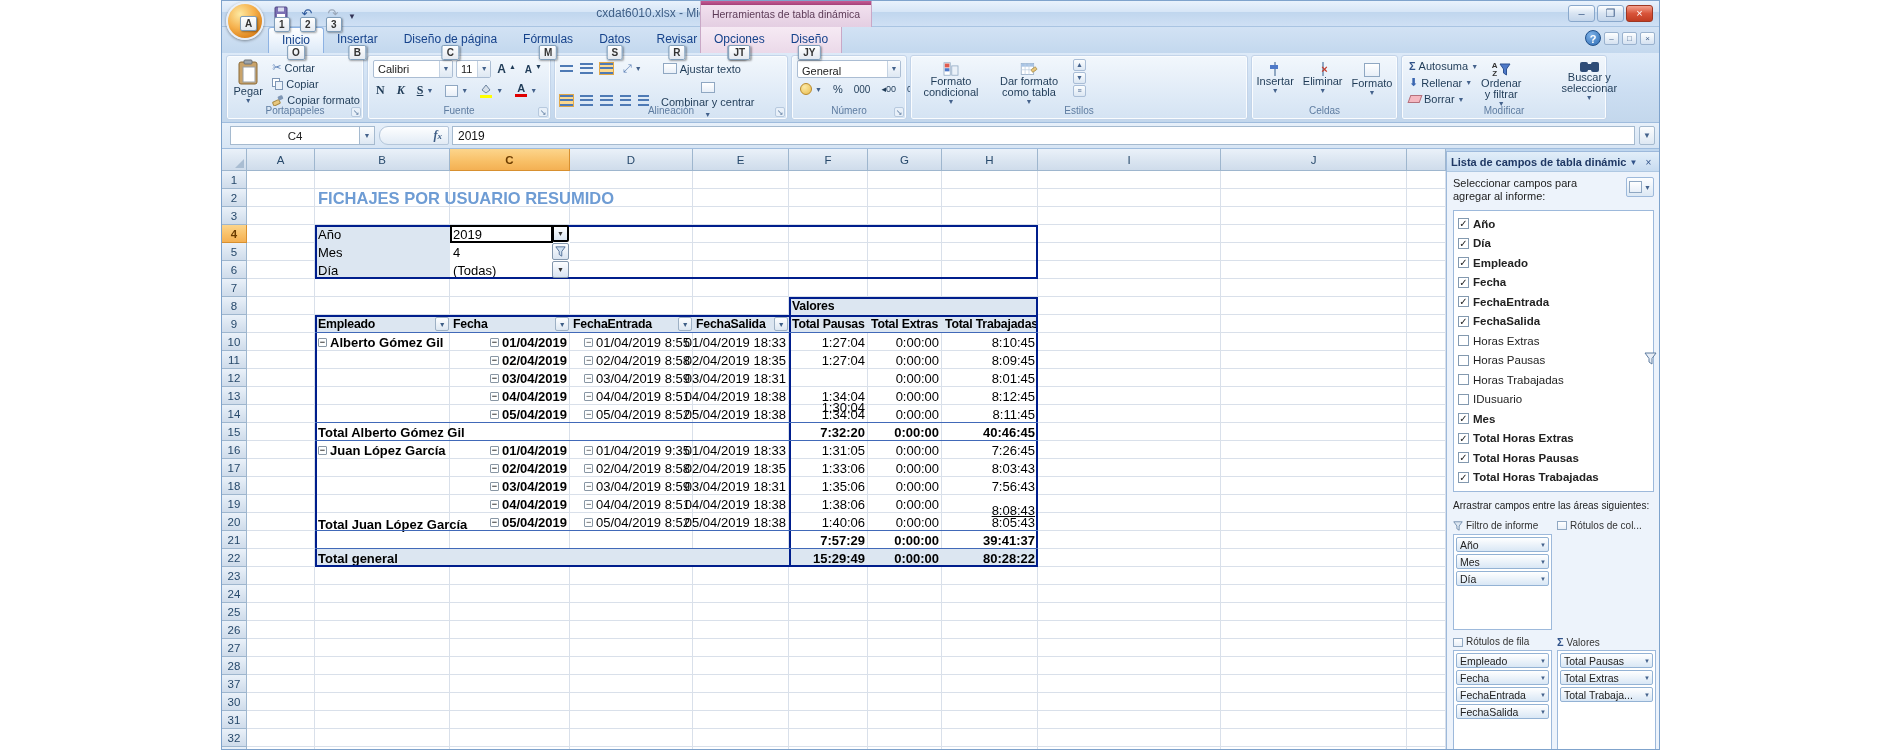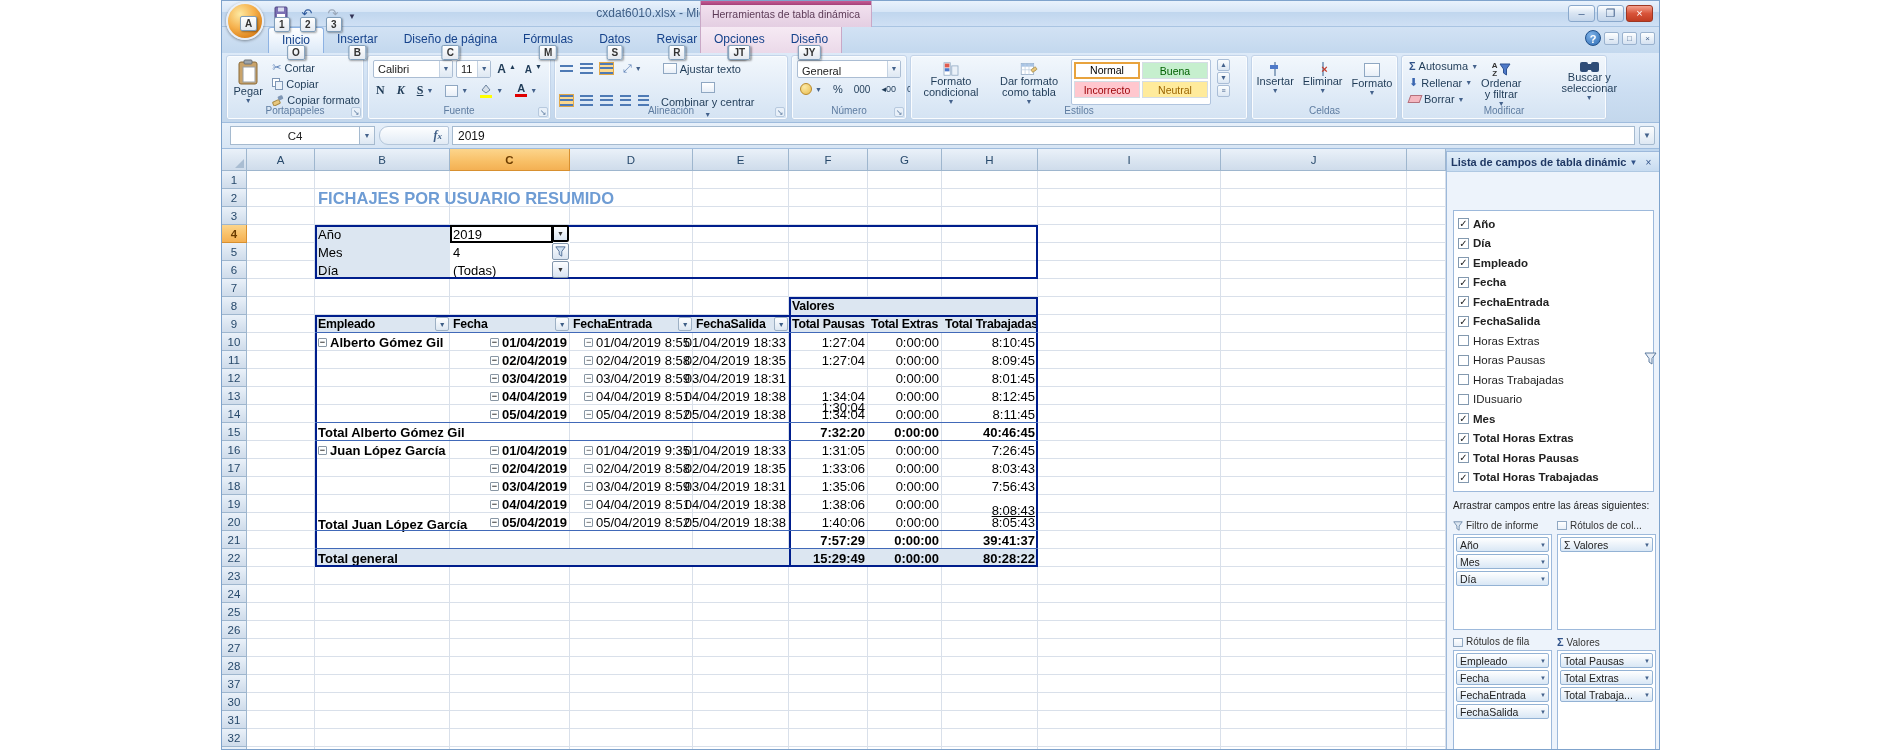--- a/index.html
+++ b/index.html
@@ -393,26 +393,20 @@
             <rect x="1" y="2" width="16" height="14" fill="#fff" stroke="#8FA7C2"></rect>
             <rect x="1" y="2" width="16" height="4" fill="#A8C4E5"></rect>
             <line x1="1" y1="10" x2="17" y2="10" stroke="#C2D2E2"></line>
             <line x1="6" y1="2" x2="6" y2="16" stroke="#C2D2E2"></line>
             <line x1="11" y1="2" x2="11" y2="16" stroke="#C2D2E2"></line>
             <rect x="14" y="8" width="7" height="4" rx="1" fill="#E8C77D" stroke="#A98A44" transform="rotate(-35 17 10)"></rect>
           </svg>
           <span style="line-height:11px;">Dar formato como tabla</span>
           <span class="ddv">▼</span>
         </div>
-        <div class="gallery" id="style-gallery">
-              <div class="gal-item" style="background: rgb(255, 255, 255); color: rgb(0, 0, 0); border: 2px solid rgb(232, 163, 61); line-height: 13px;">Normal</div>
-              <div class="gal-item" style="background: rgb(198, 239, 206); color: rgb(0, 97, 0);">Buena</div>
-              <div class="gal-item" style="background: rgb(255, 199, 206); color: rgb(156, 0, 6);">Incorrecto</div>
-              <div class="gal-item" style="background: rgb(255, 235, 156); color: rgb(156, 101, 0);">Neutral</div>
-            </div>
         <div class="gal-rail">
           <div class="gal-rb">▲</div>
           <div class="gal-rb">▼</div>
           <div class="gal-rb">≡</div>
         </div>
       </div>
       <div class="grp-label">Estilos</div>
     </div>
 
     <div class="grp" style="left:1029px; width:147px;">
@@ -1225,20 +1219,27 @@
         </div>
         <div class="fbtn" style="left: 330px; top: 112px;">▼</div>
       </div>
 
   <div class="panel">
     <div class="p-head">
       <span class="p-title">Lista de campos de tabla dinámica</span>
       <span class="p-hbtn">▼</span>
       <span class="p-hbtn" style="font-size:10px;">×</span>
     </div>
+    <div class="p-instr">
+      <span class="p-instr-text">Seleccionar campos para agregar al informe:</span>
+      <span class="p-laybtn">
+        <span class="cellgrid" style="width:13px; height:12px;"></span>
+        <span class="ddv">▼</span>
+      </span>
+    </div>
     <div class="p-fields" id="p-fields">
           <div class="p-field checked">
             <div class="p-check">✓</div>
             <span class="p-flabel">Año</span>
           </div>
           <div class="p-field checked">
             <div class="p-check">✓</div>
             <span class="p-flabel">Día</span>
           </div>
           <div class="p-field checked">
@@ -1313,26 +1314,20 @@
           <div class="p-item">
             <span>Día</span>
             <span class="dd">▼</span>
           </div>
         </div>
 
     <div class="p-area-h" style="left:110px; top:368px;">
       <span class="cellgrid" style="width:10px; height:9px;"></span>
       <span>Rótulos de col...</span>
     </div>
-    <div class="p-area-box" id="area-col" style="left:110px; top:382px; height:96px;">
-          <div class="p-item">
-            <span>Σ Valores</span>
-            <span class="dd">▼</span>
-          </div>
-        </div>
 
     <div class="p-area-h" style="left:6px; top:484px;align-items:flex-end;">
       <span class="cellgrid" style="width:10px; height:9px;"></span>
       <span>Rótulos de fila</span>
     </div>
     <div class="p-area-box" id="area-row" style="left:6px; top:498px; height:100px;">
           <div class="p-item">
             <span>Empleado</span>
             <span class="dd">▼</span>
           </div>

